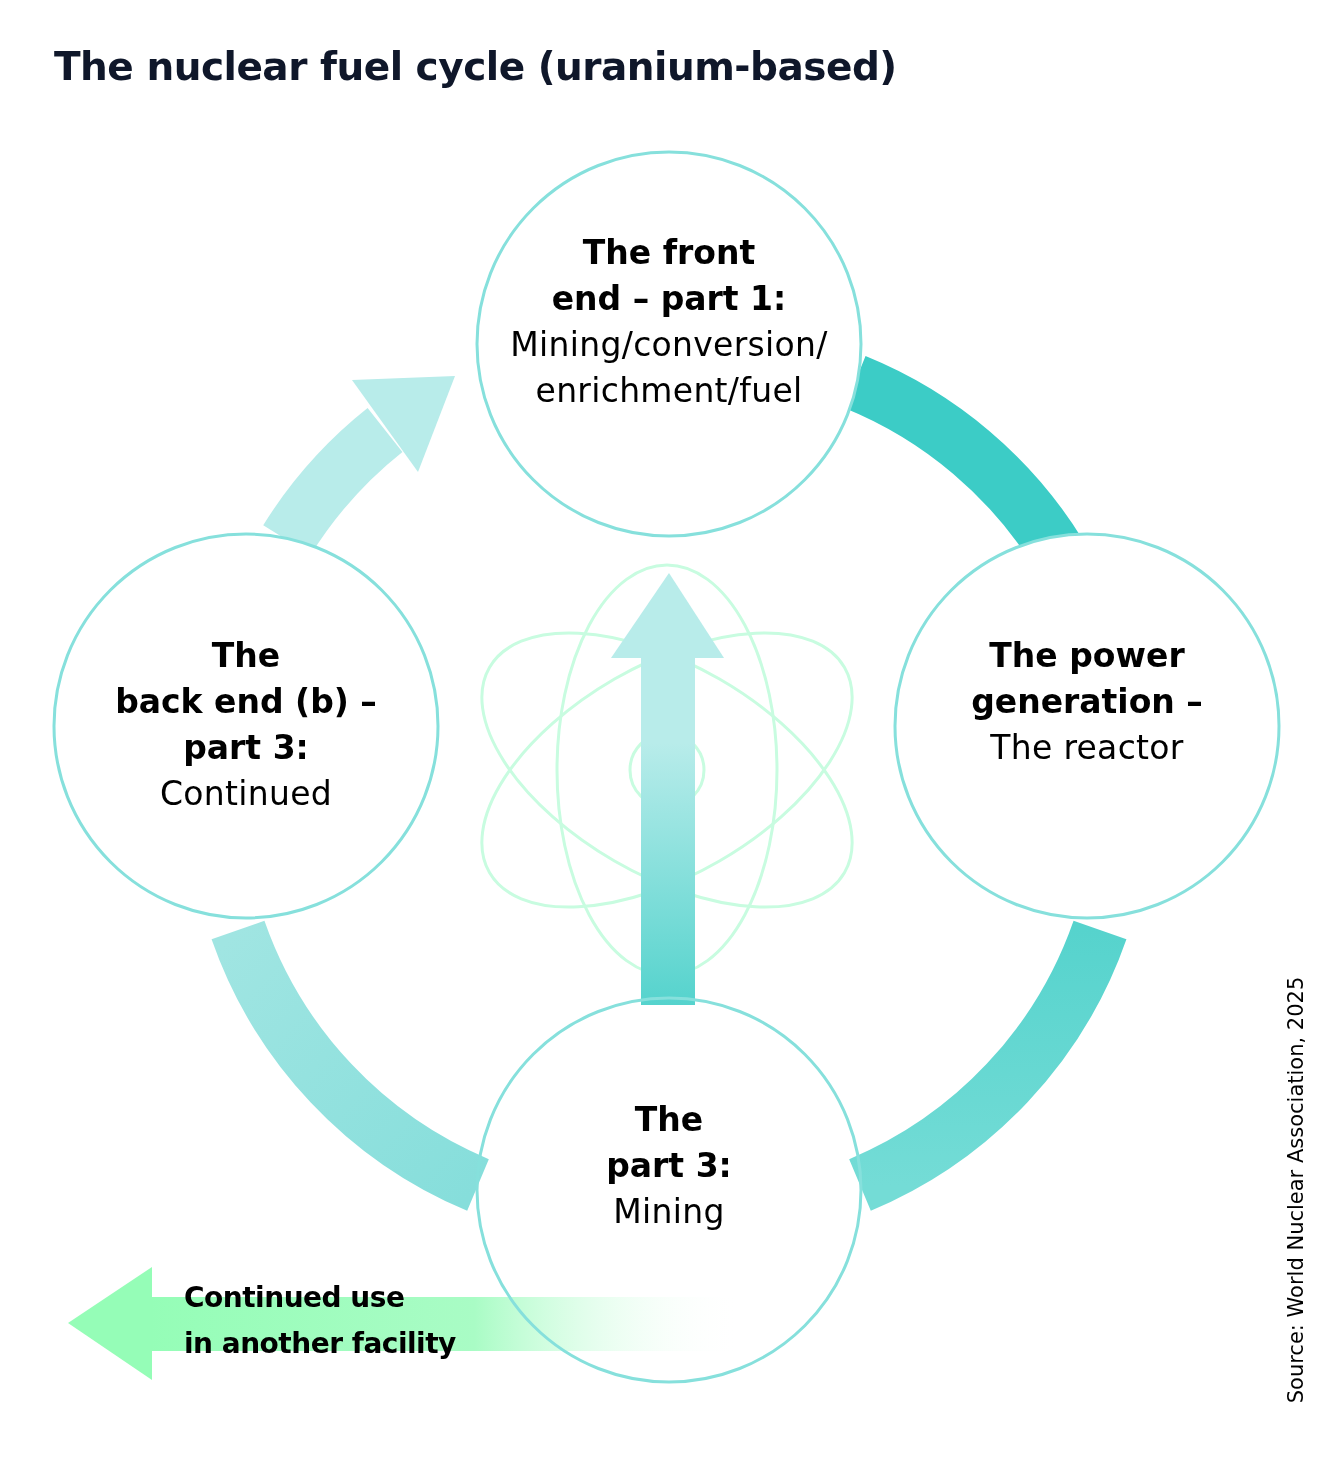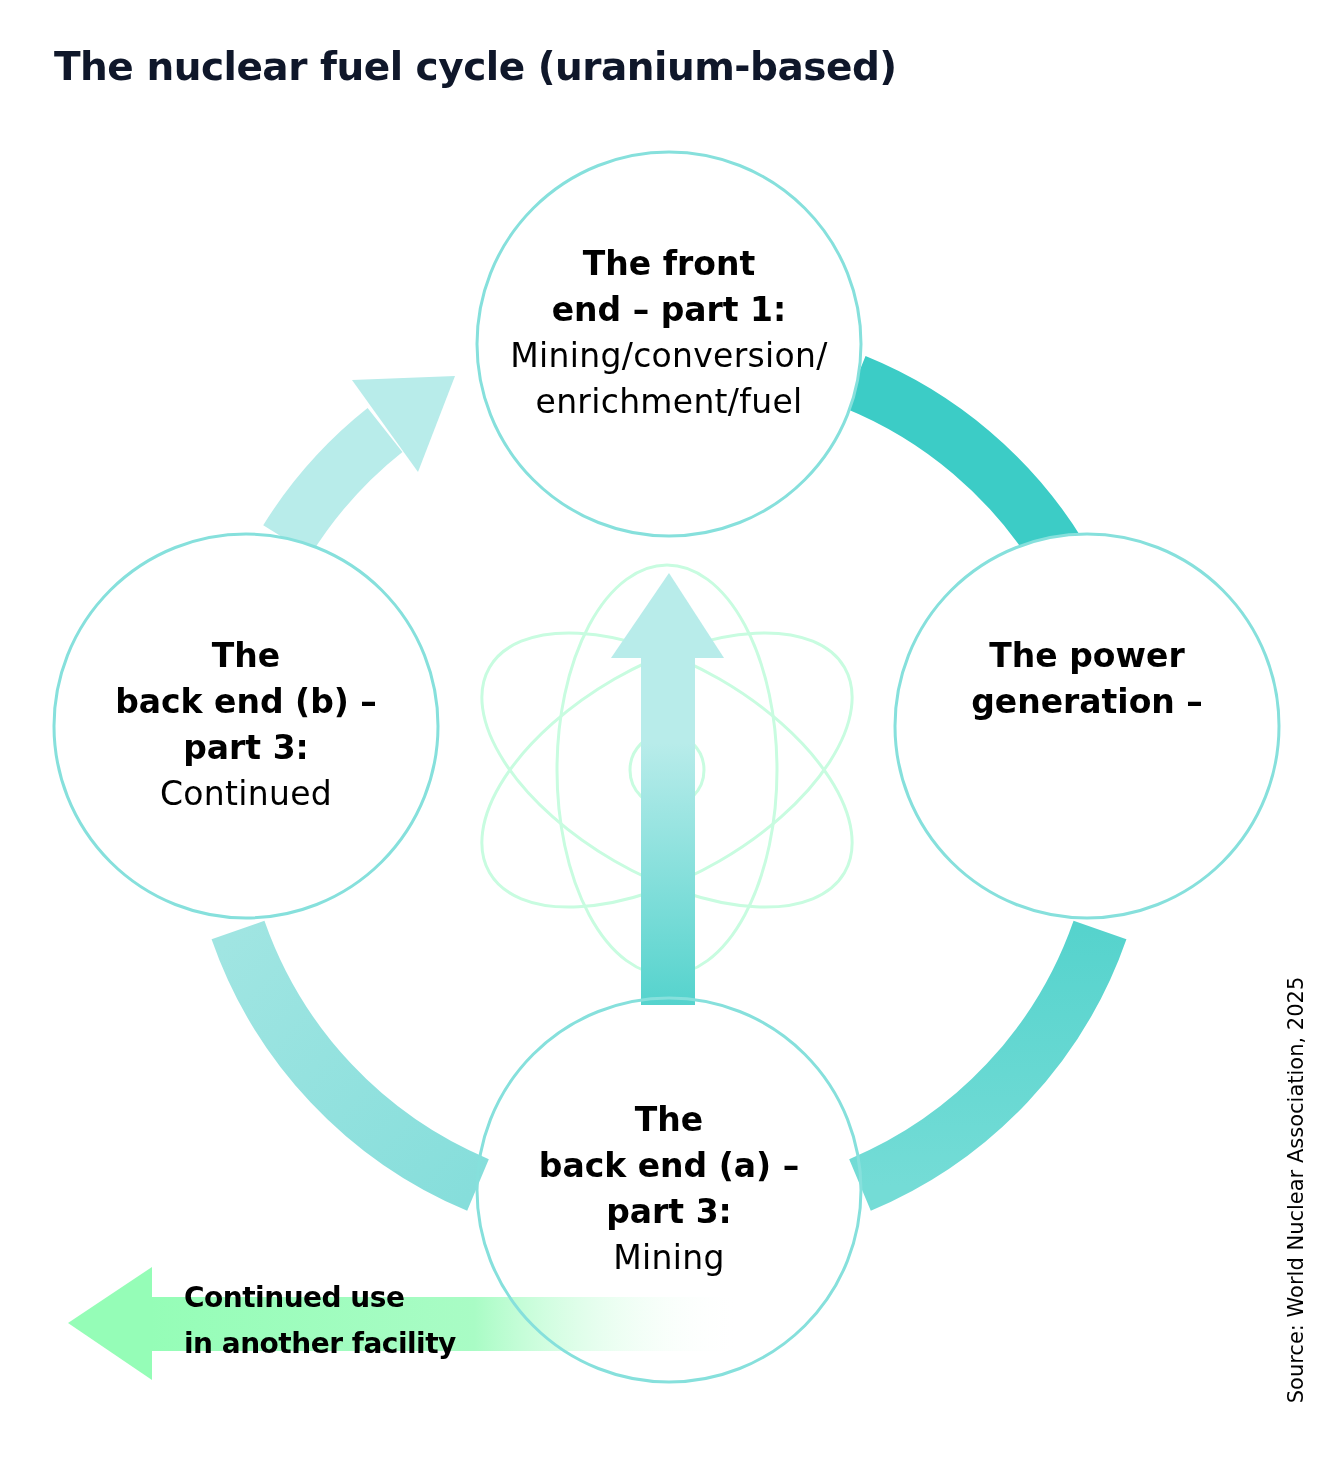--- a/index.html
+++ b/index.html
@@ -79,42 +79,42 @@
     <rect x="150" y="1297" width="590" height="54" fill="url(#gradGreen)"></rect>
     <polygon points="68,1323 152,1267 152,1380" fill="#95fdb7"></polygon>
   </g>
 
   <circle cx="669" cy="344" r="192" fill="#ffffff" stroke="#86e0dc" stroke-width="3"></circle>
   <circle cx="1087" cy="726" r="192" fill="#ffffff" stroke="#86e0dc" stroke-width="3"></circle>
   <circle cx="246" cy="726" r="192" fill="#ffffff" stroke="#86e0dc" stroke-width="3"></circle>
   <circle cx="669" cy="1190" r="192" fill="none" stroke="#86e0dc" stroke-width="3"></circle>
 </svg>
 
-<div class="node-text" style="left:489px; top:241px;">
+<div class="node-text" style="left:489px; top:230px;">
   <span class="bold">The front</span>
   <span class="bold">end – part 1:</span>
   <span class="plain">Mining/conversion/</span>
   <span class="plain">enrichment/fuel</span>
 </div>
 
 <div class="node-text" style="left:907px; top:633px;">
   <span class="bold">The power</span>
   <span class="bold">generation –</span>
+  <span class="plain">The reactor</span>
 </div>
 
 <div class="node-text" style="left:66px; top:633px;">
   <span class="bold">The</span>
   <span class="bold">back end (b) –</span>
   <span class="bold">part 3:</span>
   <span class="plain">Continued</span>
 </div>
 
 <div class="node-text" style="left:489px; top:1097px;">
   <span class="bold">The</span>
-  <span class="bold">back end (a) –</span>
   <span class="bold">part 3:</span>
   <span class="plain">Mining</span>
 </div>
 
 <div class="green-label">
   <div>Continued use</div>
   <div>in another facility</div>
 </div>
 
 <div class="source">Source: World Nuclear Association, 2025</div>

